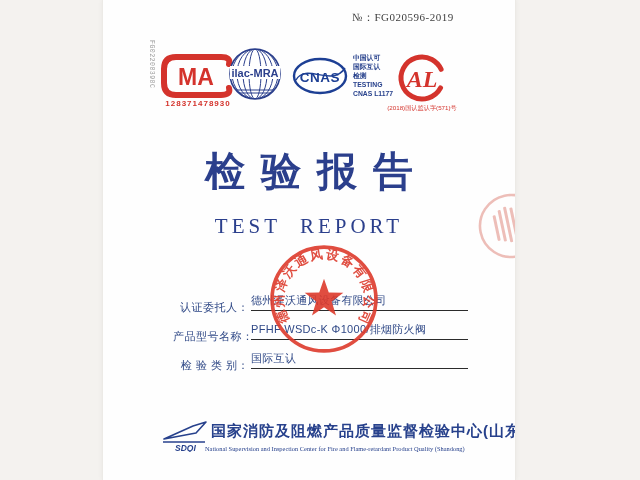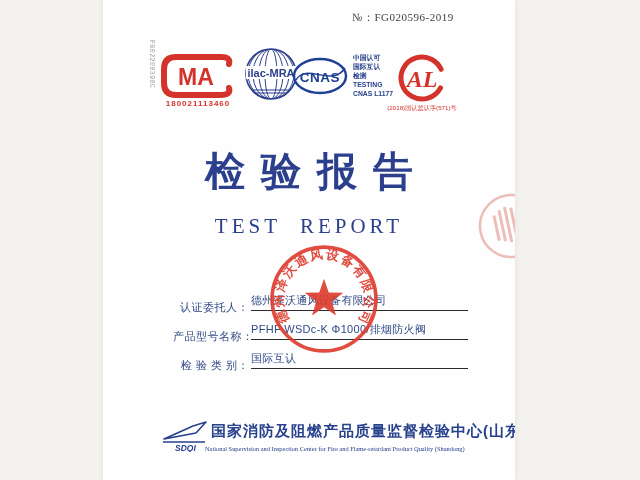--- a/index.html
+++ b/index.html
@@ -26,21 +26,21 @@
     font-family:"Liberation Mono",monospace;font-size:6.5px;color:#9b9b9b;
     letter-spacing:.5px;
   }
   
   .mark{position:absolute;}
   .cma{left:56px;top:52px;width:76px;height:48px;}
   .cma-num{
     position:absolute;left:52px;top:99px;width:86px;text-align:center;
     font-size:8px;font-weight:bold;color:#d4332c;letter-spacing:1px;white-space:nowrap;
   }
-  .ilac{left:140px;top:46px;width:56px;height:56px;}
+  .ilac{left:124px;top:46px;width:56px;height:56px;}
   .cnas{left:189px;top:56px;width:56px;height:40px;}
   .cnas-caption{
     position:absolute;left:250px;top:53px;width:60px;
     font-size:6.8px;line-height:9px;color:#27418c;font-weight:bold;white-space:nowrap;
   }
   .cal{left:293px;top:52px;width:52px;height:52px;}
   .cal-caption{
     position:absolute;left:282px;top:104px;width:74px;text-align:center;
     font-size:6.2px;color:#d4332c;white-space:nowrap;
   }
@@ -88,21 +88,21 @@
   <div class="report-no"><span>№：</span><span>FG020596-2019</span></div>
 
   <div class="side-code">FG02200398C</div>
 
   <div class="mark cma">
     <svg viewBox="0 0 76 48" width="76" height="48">
       <path d="M70 12 Q72 5 62 5 L17 5 Q5 5 5 17 L5 31 Q5 43 17 43 L62 43 Q72 43 70 36" fill="none" stroke="#d4332c" stroke-width="6" stroke-linecap="round"></path>
       <text x="37" y="33" text-anchor="middle" font-size="23" font-weight="bold" fill="#d4332c" font-family="Liberation Sans, sans-serif">MA</text>
     </svg>
   </div>
-  <div class="cma-num">180021113460</div>
+  <div class="cma-num">128371478930</div>
 
   <div class="mark ilac">
     <svg viewBox="0 0 56 56" width="56" height="56">
       <defs>
           <clipPath id="ilacClip">
             <circle cx="28" cy="28" r="25"></circle>
           </clipPath>
         </defs>
       <circle cx="28" cy="28" r="25" fill="#ffffff" stroke="#2b3f8c" stroke-width="1.6"></circle>
       <g clip-path="url(#ilacClip)" stroke="#2b3f8c" stroke-width="1" fill="none">

